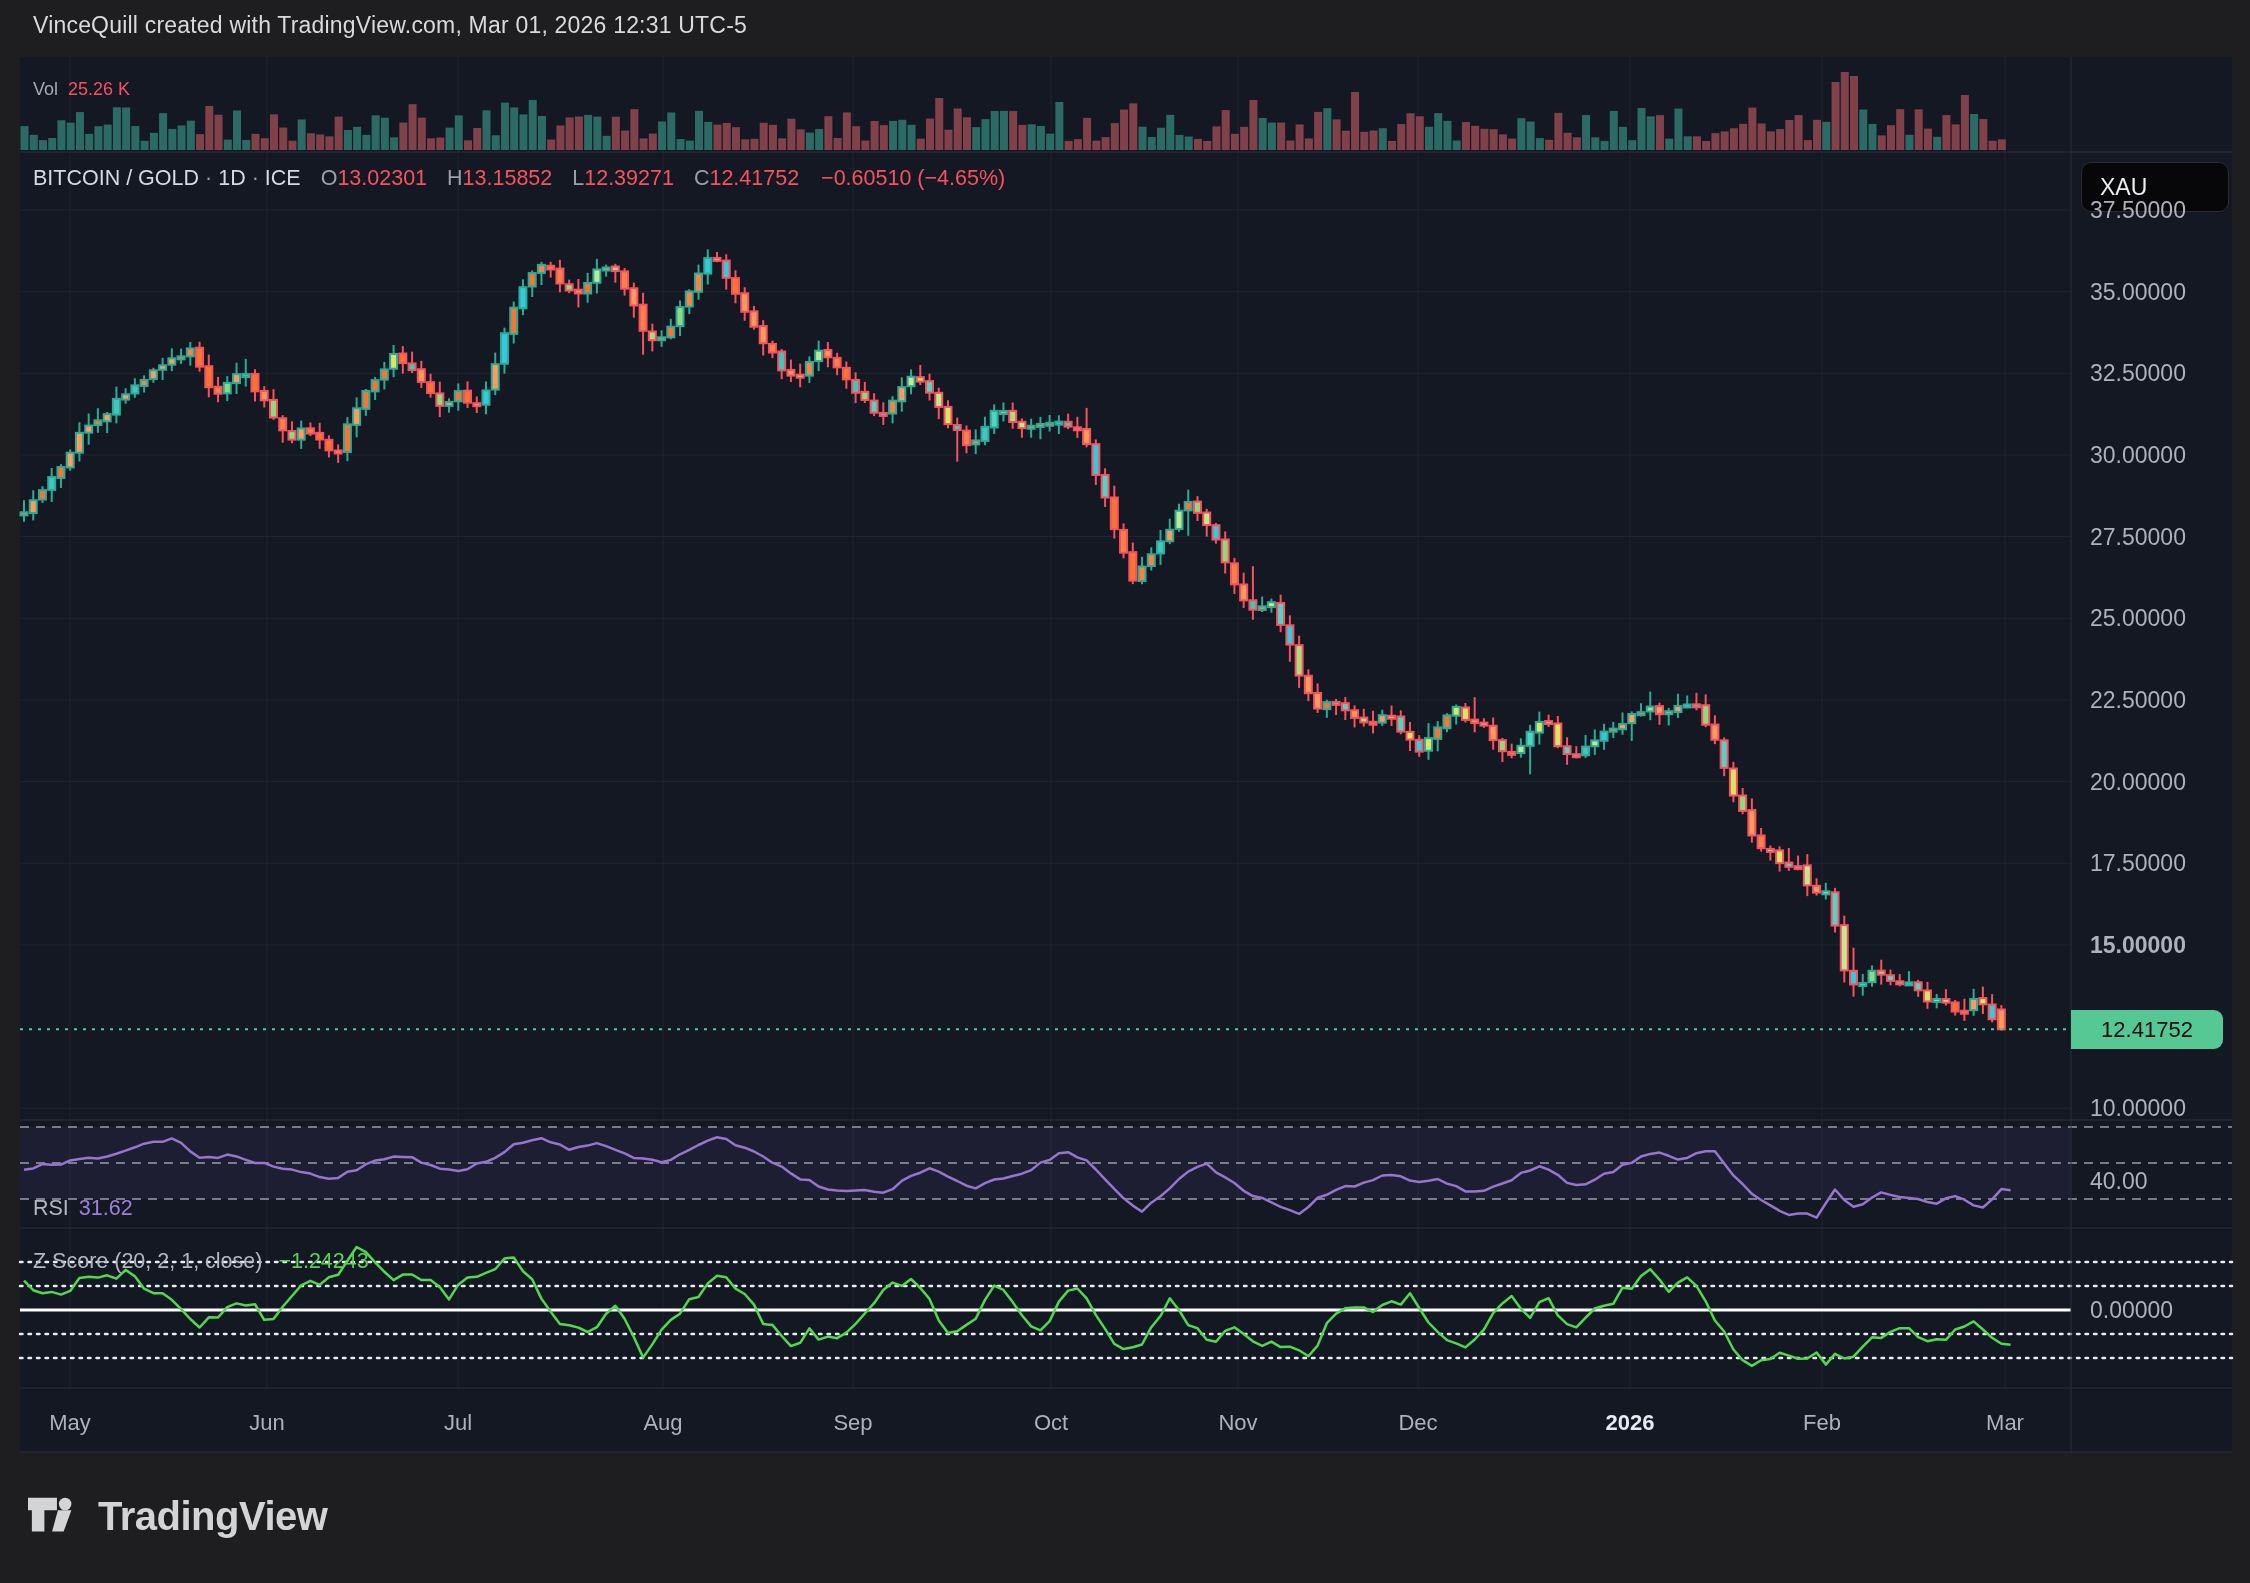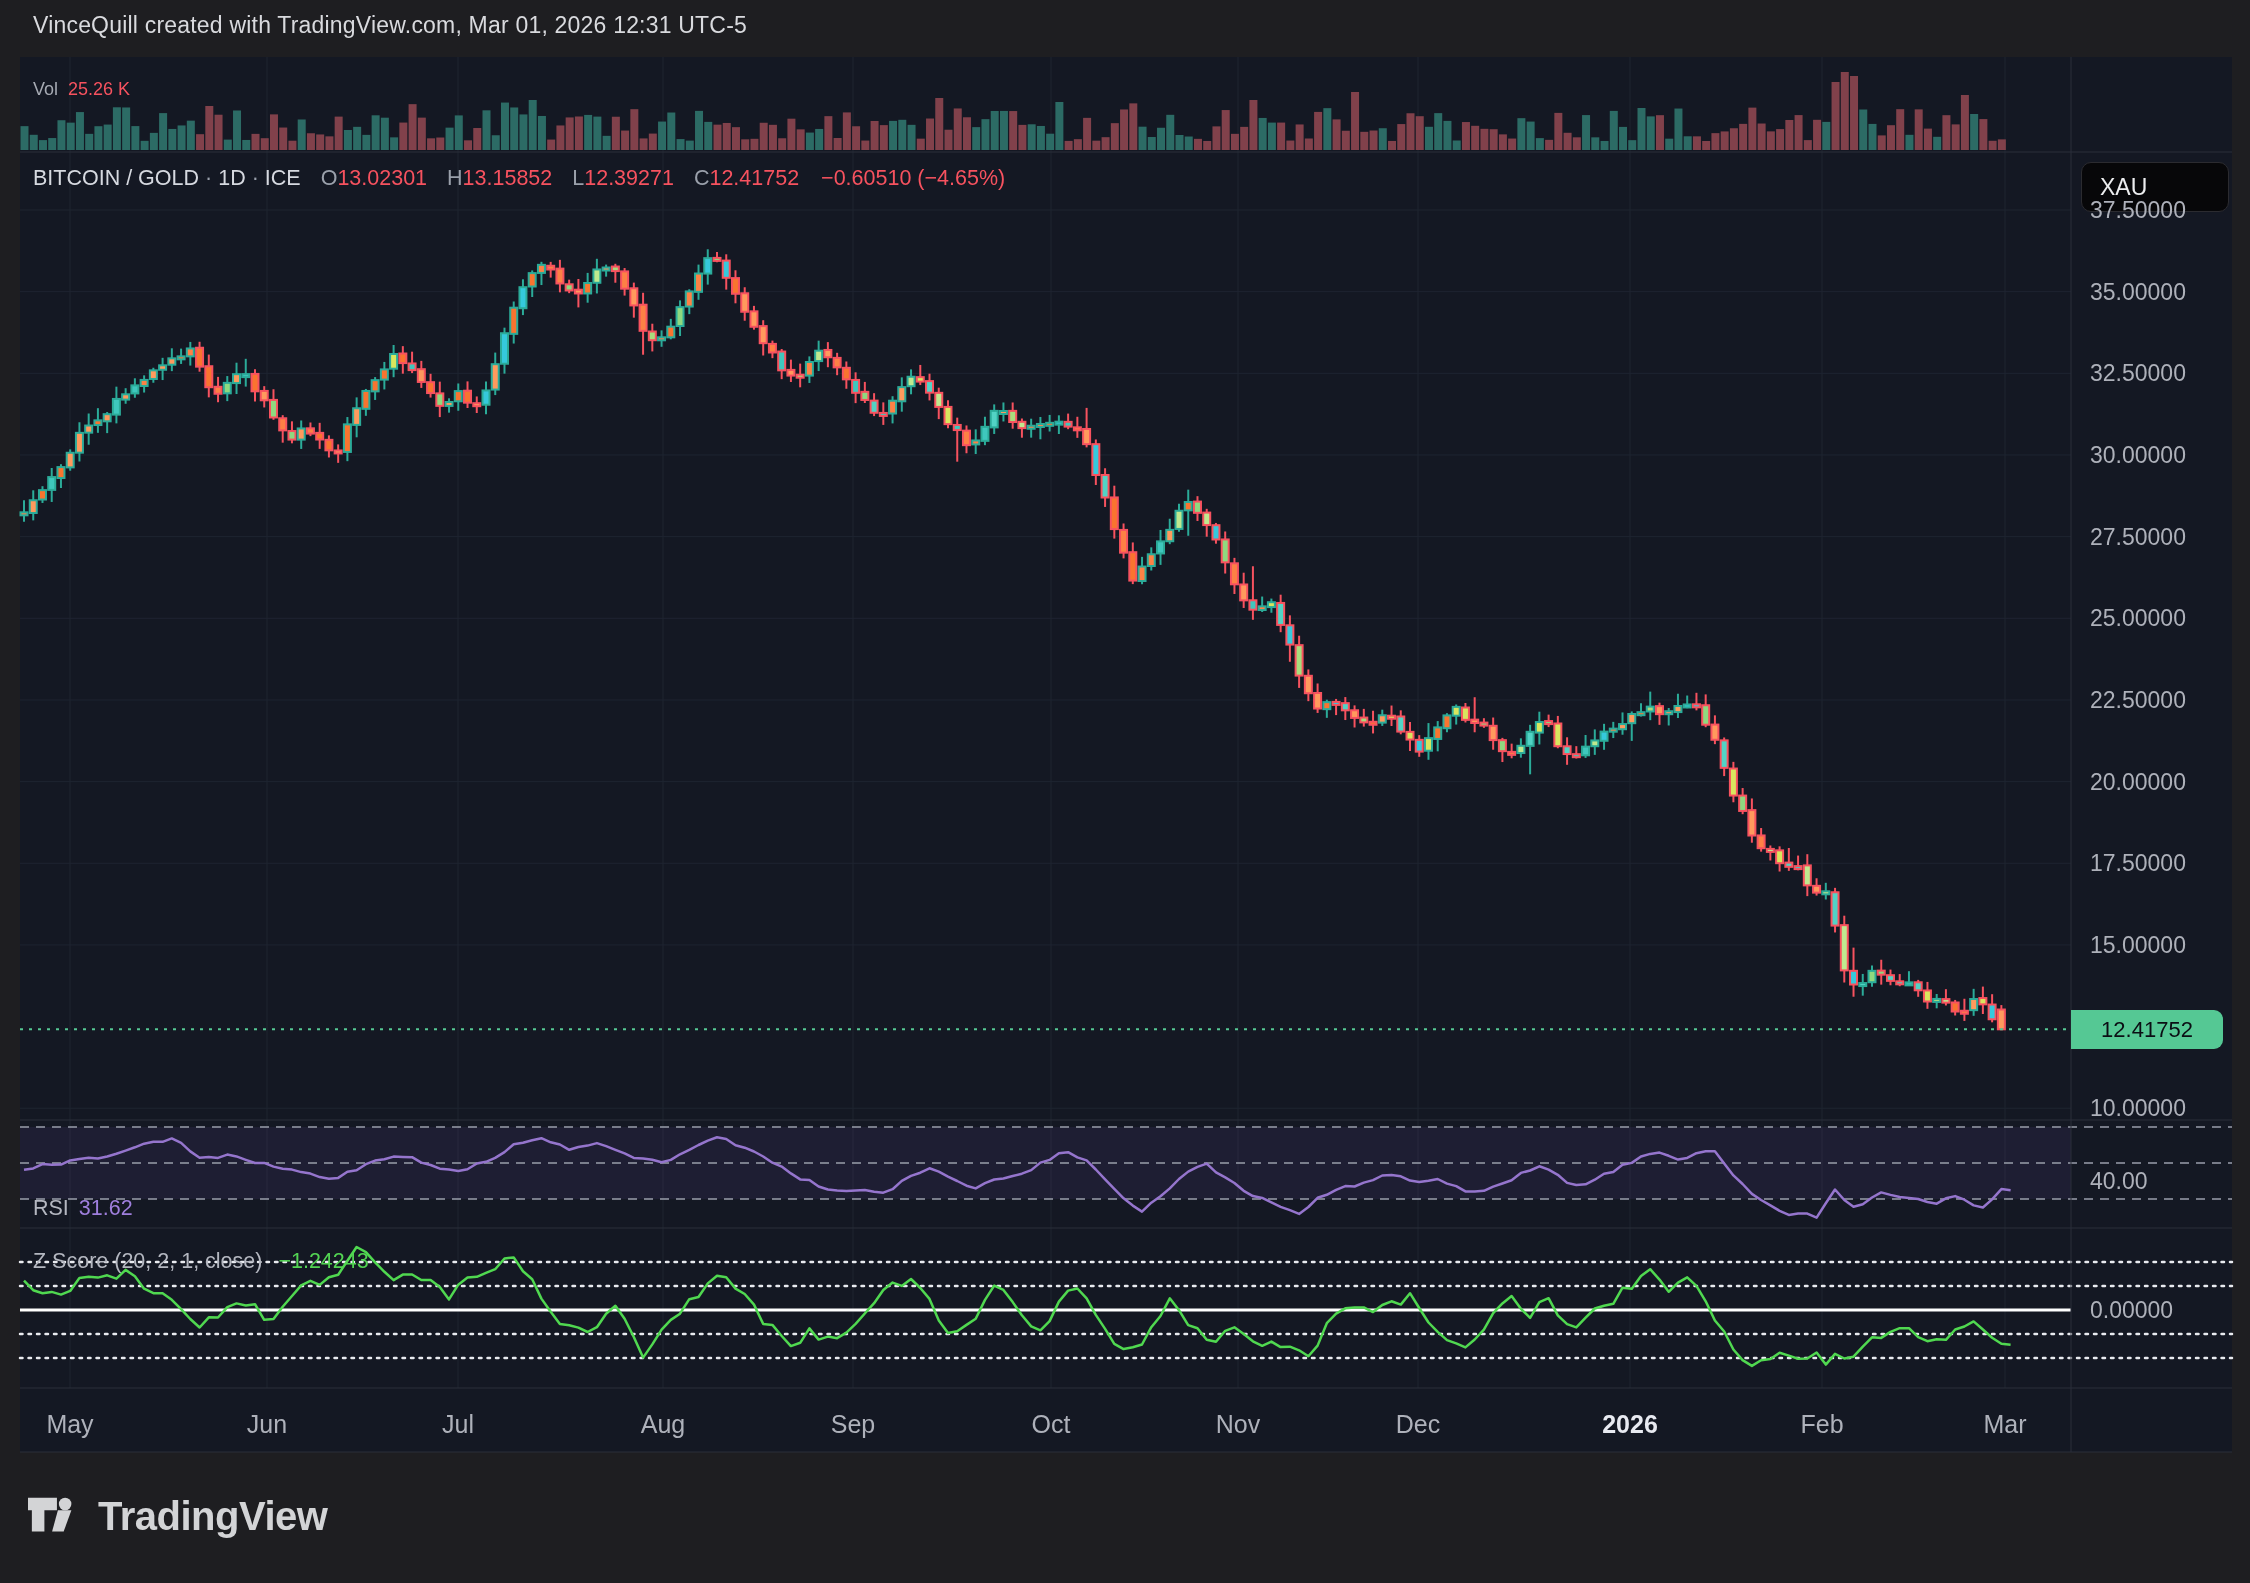--- a/index.html
+++ b/index.html
@@ -17,21 +17,21 @@
   .vol-row .vol-v{color:#f7525f;margin-left:10px;}
   .rsi-row{left:33px;top:1196px;font-size:21.5px;color:#b4b7c0;}
   .rsi-row .rsi-v{color:#9f7fdd;margin-left:10px;}
   .z-row{left:33px;top:1249px;font-size:21.5px;color:#b4b7c0;}
   .z-row .z-v{color:#53d453;margin-left:10px;}
   .unit-badge{left:2081px;top:162px;width:148px;height:50px;background:#070709;border:1px solid #2b2b30;
      border-radius:10px;color:#ecedef;font-size:23px;display:flex;align-items:center;padding-left:18px;box-sizing:border-box;}
   .price-tick{left:2090px;font-size:23px;color:#aeb1ba;}
   .price-badge{left:2071px;top:1010px;width:152px;height:39px;background:#55c894;border-radius:0 9px 9px 0;
      color:#0b0e14;font-size:22px;display:flex;align-items:center;justify-content:center;}
-  .month-label{font-size:25px;color:#aeb1ba;transform:translateX(-50%);top:1410px;text-align:center;}
+  .month-label{font-size:22px;color:#aeb1ba;transform:translateX(-50%);top:1410px;text-align:center;}
   .month-label.bold{color:#e8eaf1;font-weight:bold;}
   .logo{left:28px;top:1494px;display:flex;align-items:center;gap:16px;}
   .logo .mark{width:54px;height:44px;}
   .logo .word{color:#d3d4d6;font-size:40px;font-weight:bold;letter-spacing:-0.5px;}
 </style>
 </head>
 <body>
 
 <div id="canvas">
   <svg id="chart-svg" width="2250" height="1583">
@@ -753,21 +753,21 @@
   <div id="price-ticks">
       <div class="ovl price-tick" style="top: 197px;">37.50000</div>
       <div class="ovl price-tick" style="top: 278.66px;">35.00000</div>
       <div class="ovl price-tick" style="top: 360.32px;">32.50000</div>
       <div class="ovl price-tick" style="top: 441.98px;">30.00000</div>
       <div class="ovl price-tick" style="top: 523.64px;">27.50000</div>
       <div class="ovl price-tick" style="top: 605.3px;">25.00000</div>
       <div class="ovl price-tick" style="top: 686.96px;">22.50000</div>
       <div class="ovl price-tick" style="top: 768.62px;">20.00000</div>
       <div class="ovl price-tick" style="top: 850.28px;">17.50000</div>
-      <div class="ovl price-tick" style="top: 931.94px;">15.00000</div>
+      <div class="ovl price-tick" style="top: 931.94px; font-weight: bold;">15.00000</div>
       <div class="ovl price-tick" style="top: 1095.26px;">10.00000</div>
     </div>
   <div class="ovl price-tick" style="top:1168px;">40.00</div>
   <div class="ovl price-tick" style="top:1297px;">0.00000</div>
 
   <div class="ovl price-badge">12.41752</div>
 
   <div id="time-ticks">
       <div class="ovl month-label" style="left: 70px;">May</div>
       <div class="ovl month-label" style="left: 267px;">Jun</div>

